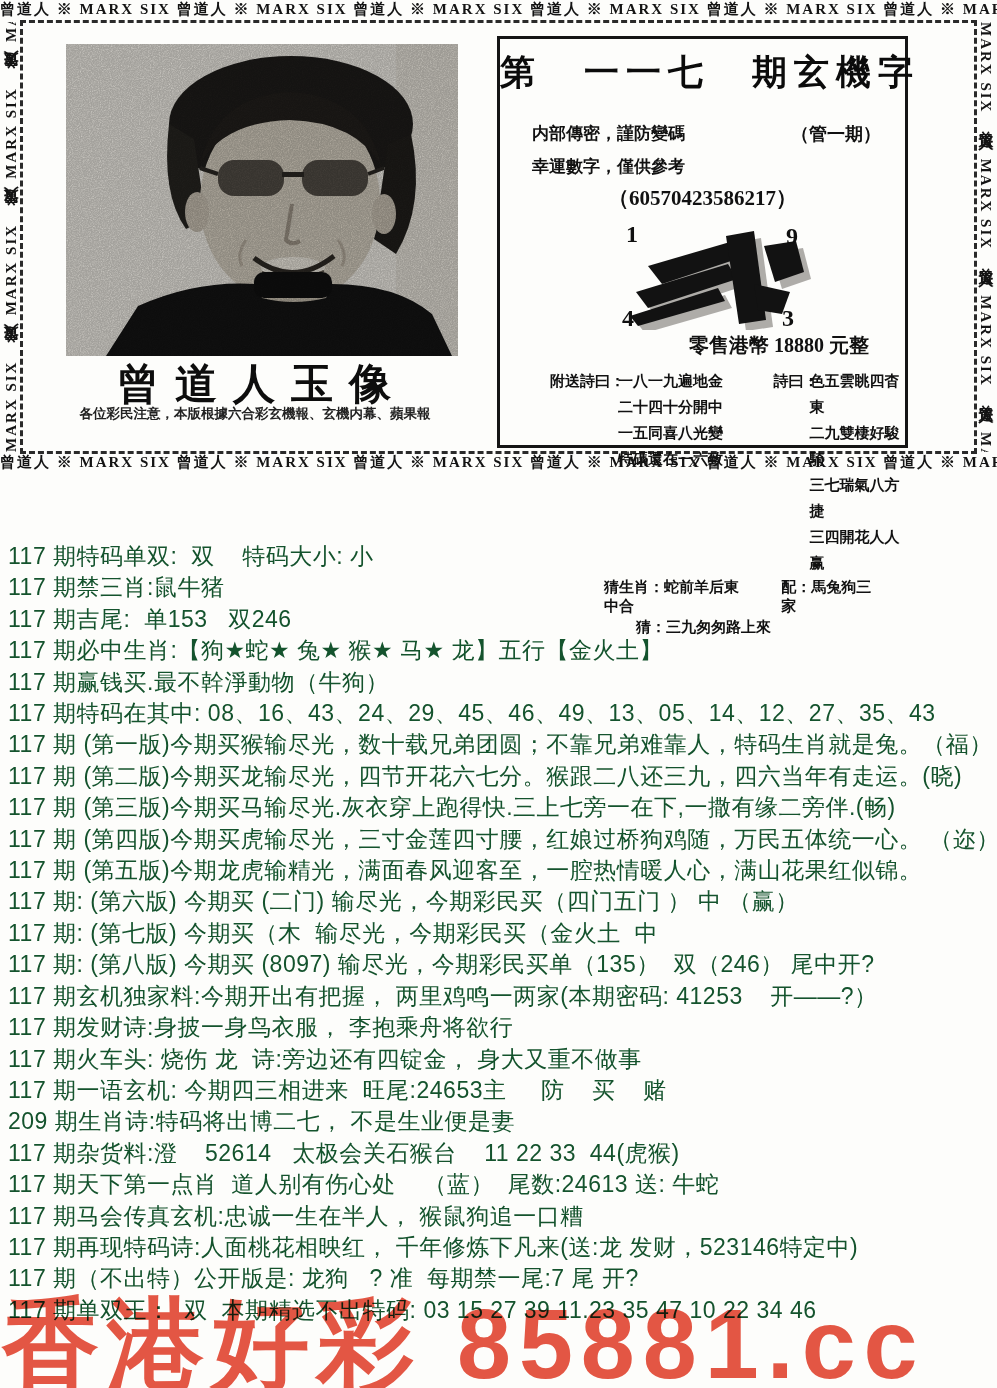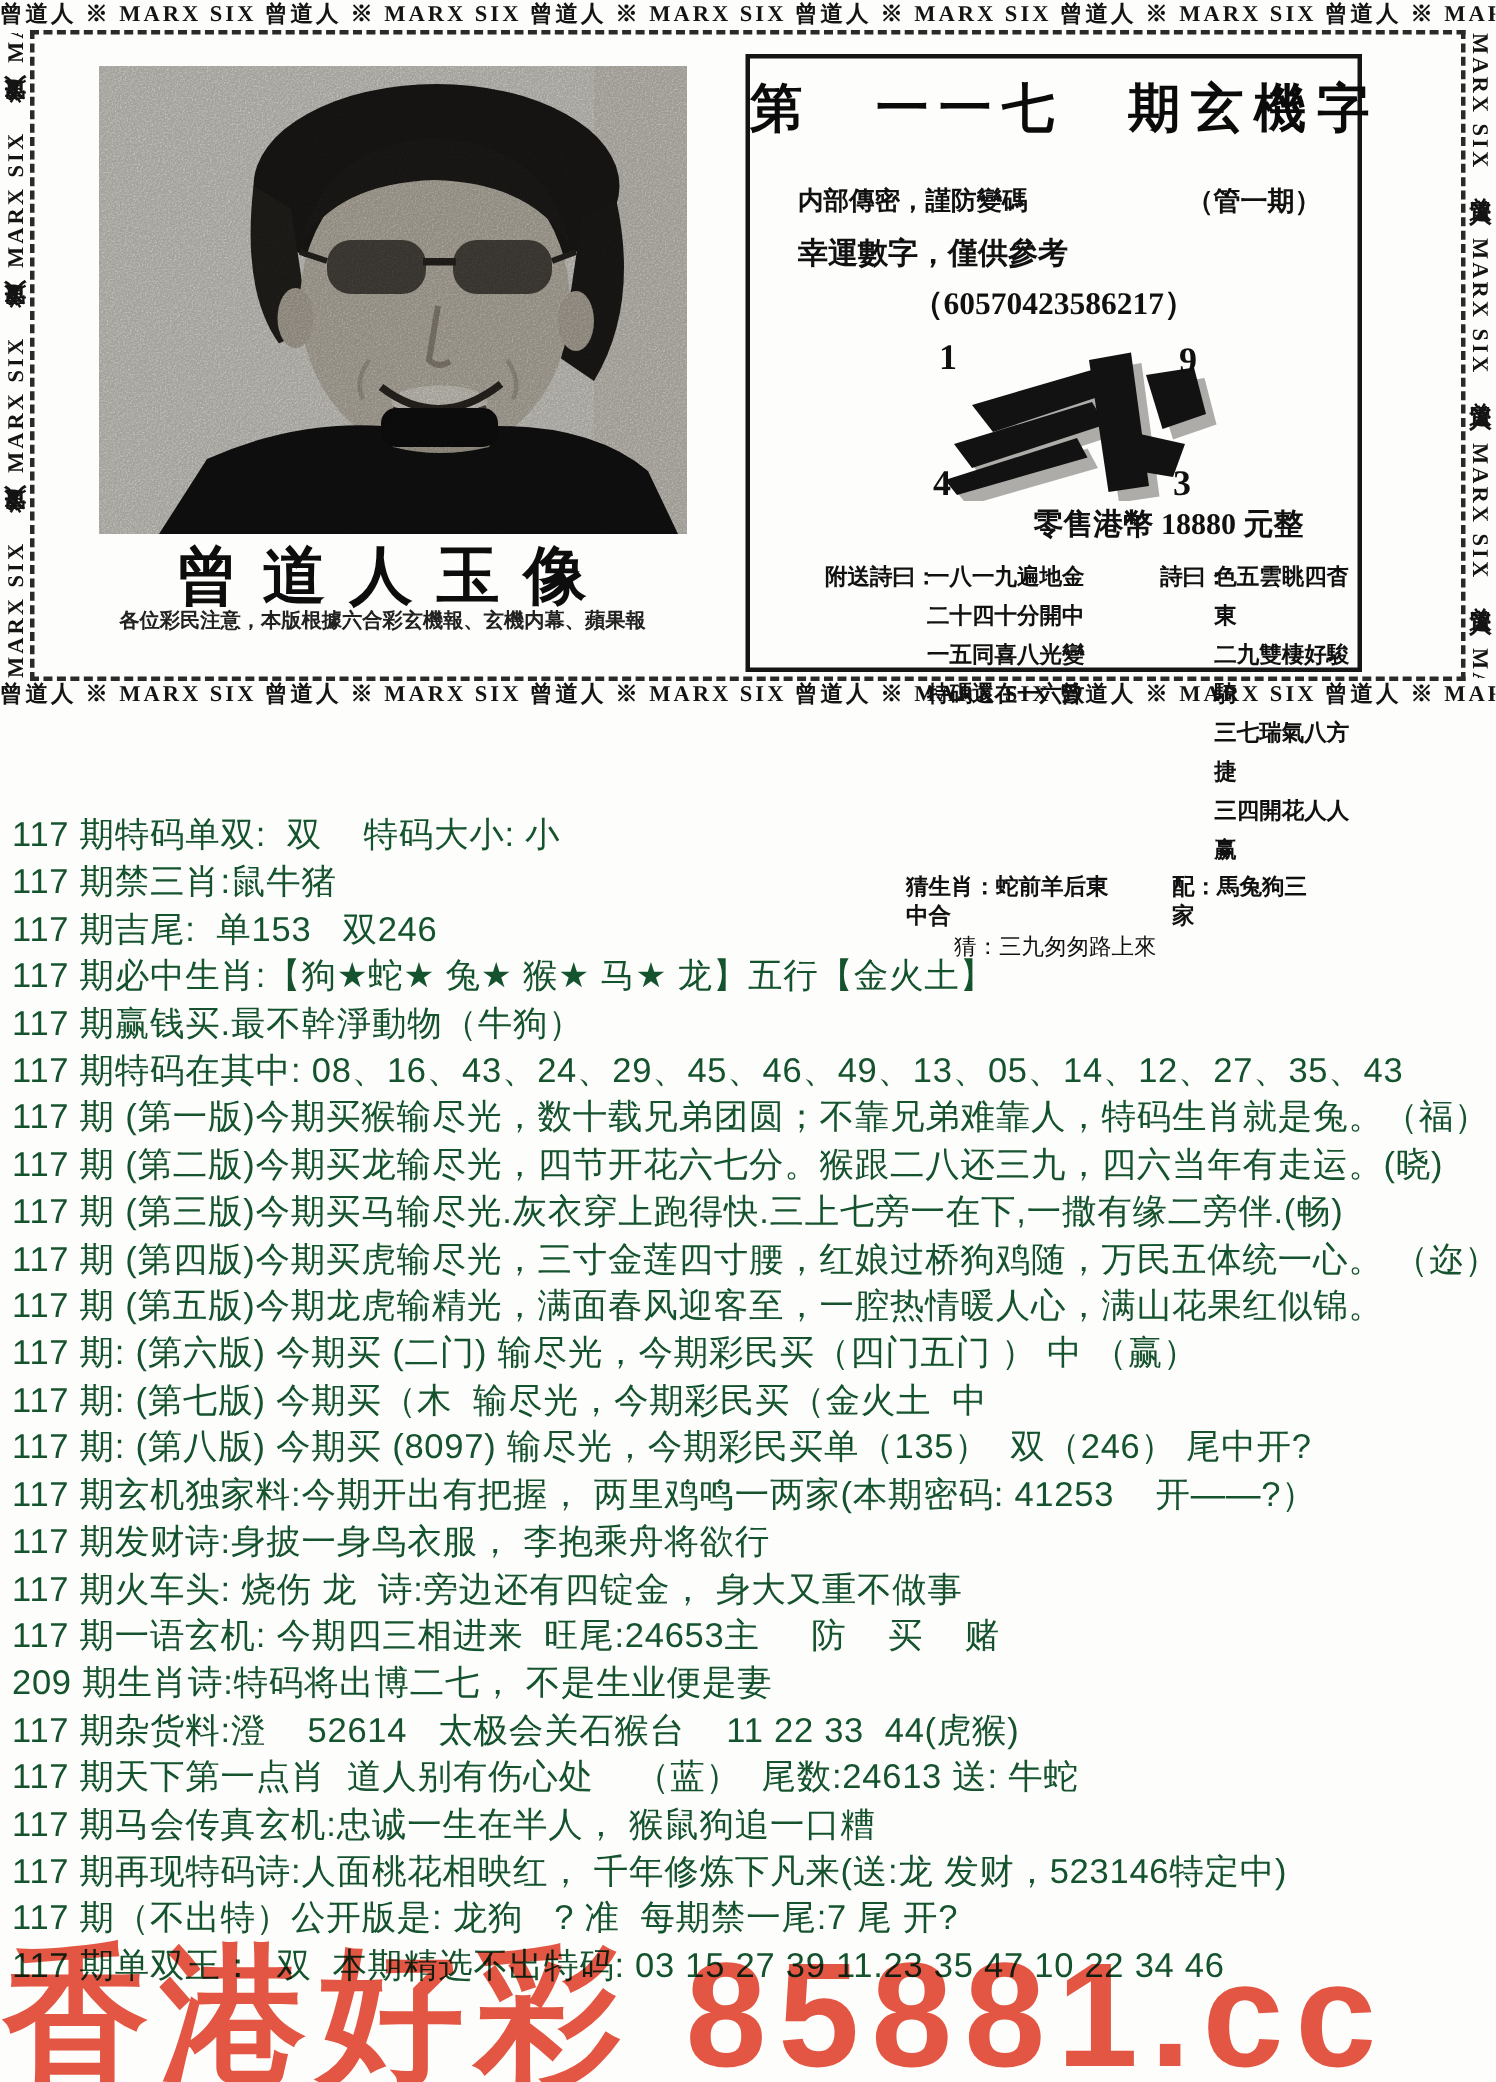--- a/index.html
+++ b/index.html
@@ -30,33 +30,33 @@
 
   
   #mystery-box { left:497px; top:36px; width:411px; height:412px; border:3px solid #151515;
                  background:#fdfdfb; font-family:"Liberation Serif","DejaVu Serif",serif; }
   #box-title { margin-top:10px; text-align:center; font-size:35px; font-weight:bold;
                letter-spacing:7px; white-space:nowrap; color:#0b0b0b; }
   .box-row { display:flex; justify-content:space-between; padding:0 24px 0 32px; }
   #box-secrecy-row { margin-top:26px; }
   #box-secrecy { font-size:17px; font-weight:bold; }
   #box-manage  { font-size:18px; font-weight:bold; }
-  #box-lucky { padding-left:32px; margin-top:9px; font-size:20px; font-weight:bold; }
+  #box-lucky { padding-left:32px; margin-top:9px; font-size:17px; font-weight:bold; }
   #box-code  { text-align:center; margin-top:6px; font-size:21px; font-weight:bold;
                font-family:"Liberation Serif","DejaVu Serif",serif; }
   #glyph-wrap { text-align:center; margin-top:2px; height:118px; }
   #box-price { text-align:right; padding-right:36px; font-size:20px; font-weight:bold; }
   #poems { display:flex; margin-top:9px; padding-left:38px; font-size:15px; font-weight:bold; }
   .poem-col { position:relative; line-height:26px; }
   #poem-left-col  { padding-left:80px; width:238px; }
   #poem-right-col { padding-left:48px; }
   .poem-label { position:absolute; left:12px; top:0; }
   .guess-row { display:flex; padding:2px 30px 0 104px; justify-content:space-between;
                font-size:15px; font-weight:bold;gap:30px; }
-  #guess-line2 { padding-left:136px; font-size:15px; font-weight:normal; margin-top:2px; }
+  #guess-line2 { padding-left:136px; font-size:15px; font-weight:bold; margin-top:2px; }
 
   
   #body-lines { left:8px; top:541px; width:985px; }
   #body-lines .body-line { font-size:23px; line-height:31.4px; white-space:pre;
                            color:#14532d; letter-spacing:0.5px; }
 
   
   #watermark { left:2px; top:1280px; width:995px; font-size:97px; font-weight:bold;
                letter-spacing:8px; white-space:nowrap; color:#e2402b; opacity:0.88;
                mix-blend-mode:multiply; font-family:"Liberation Sans","DejaVu Sans",sans-serif;

